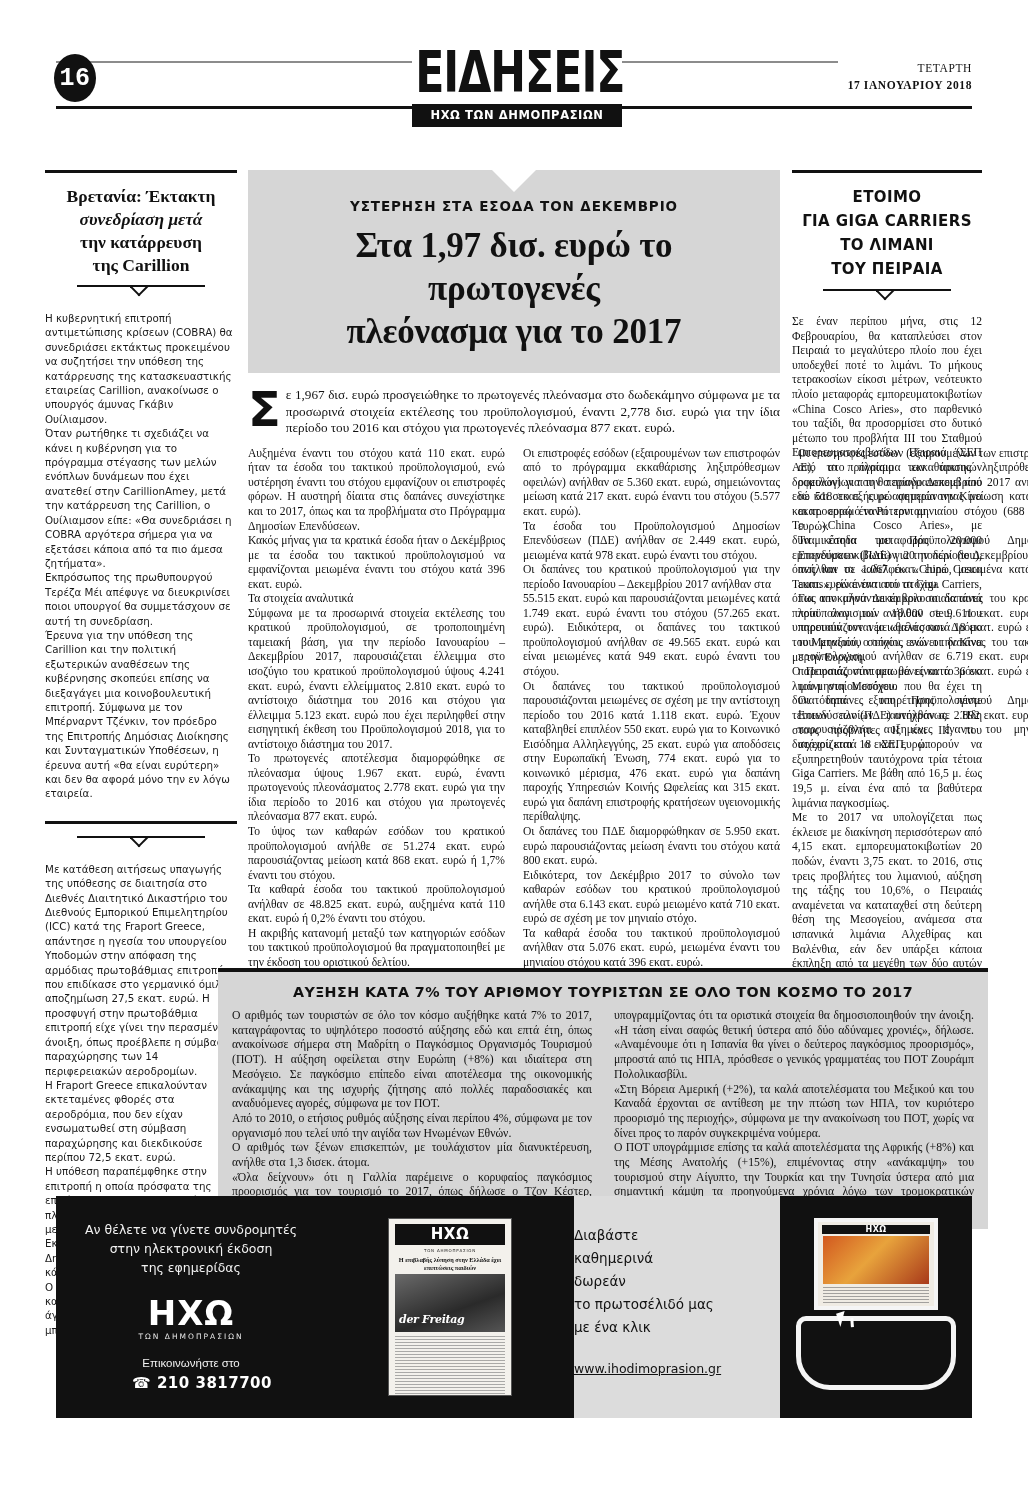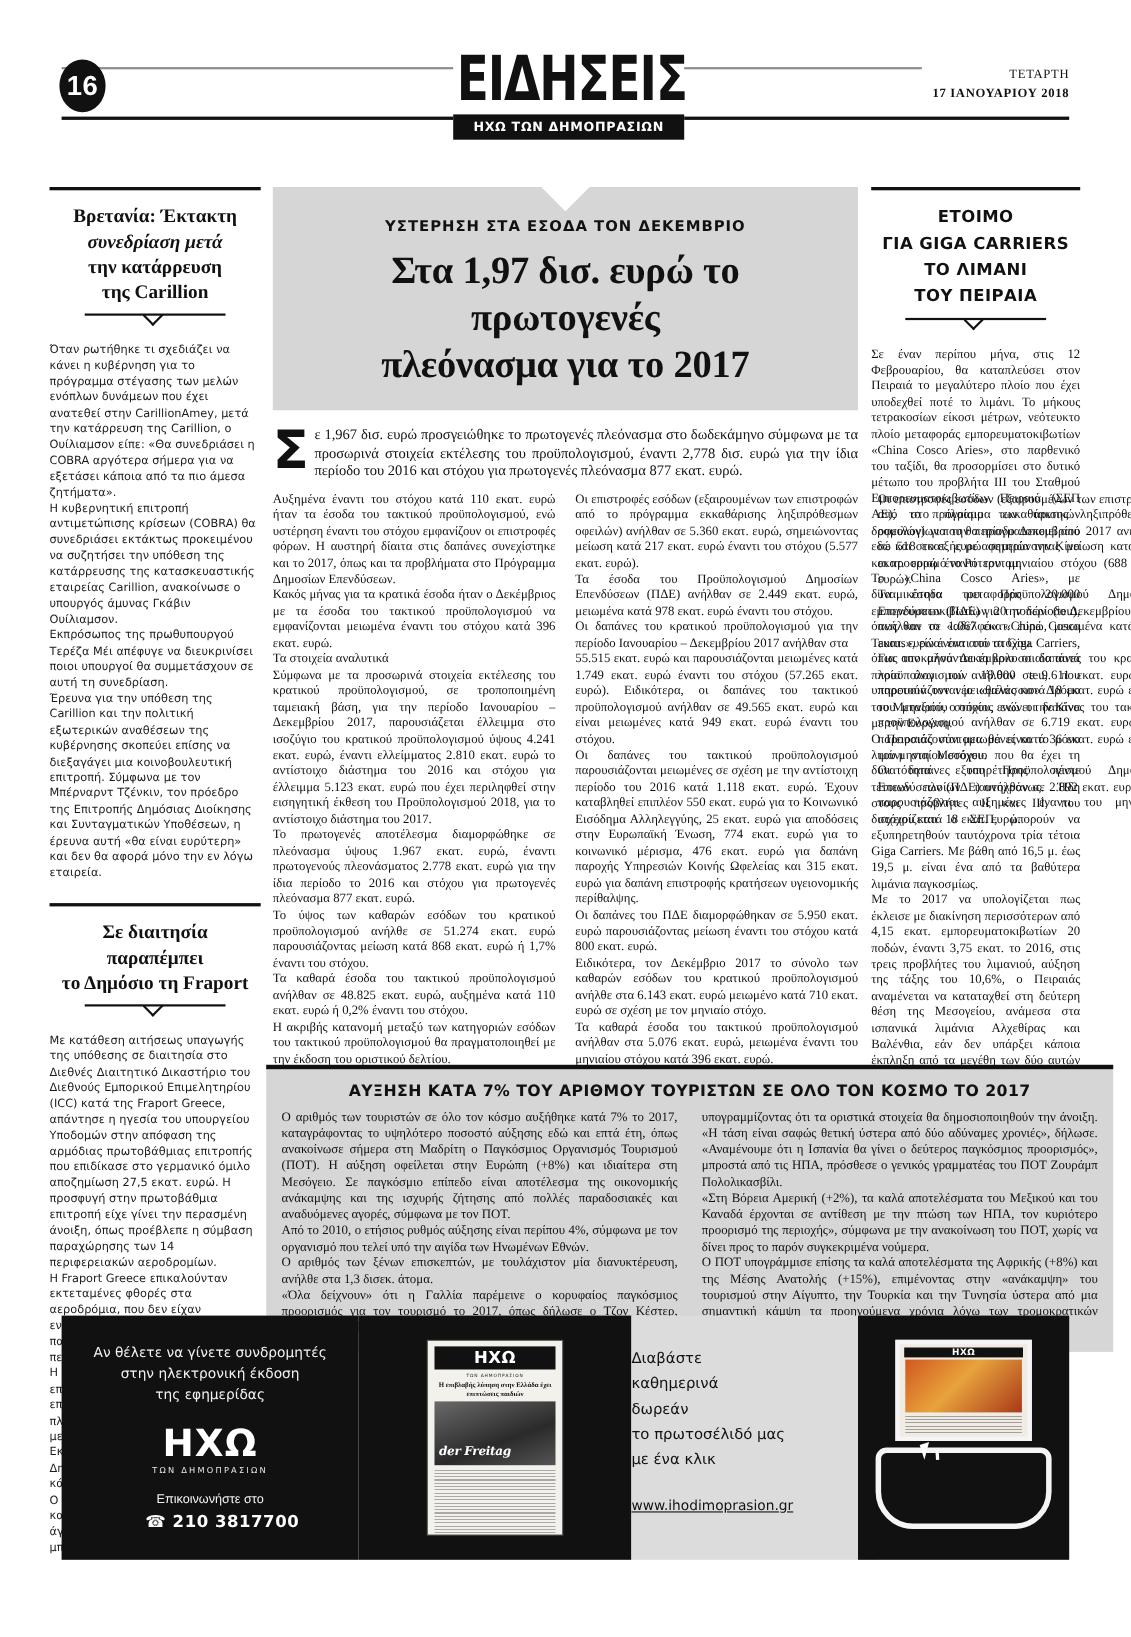--- a/index.html
+++ b/index.html
@@ -50,21 +50,21 @@
     left: -2px;
     top: 14px;
     width: 42px;
     height: 48px;
     border-radius: 50%;
     background: #111;
     color: #fff;
     display: flex;
     align-items: center;
     justify-content: center;
-    font-family: Liberation Sans, sans-serif;
+    font-family: Liberation Mono, monospace;
     font-size: 25px;
     font-weight: bold;
     letter-spacing: 0.5px;
   }
   .brand-block {
     position: absolute;
     left: 356px;
     top: 0px;
     width: 210px;
     text-align: center;
@@ -271,21 +271,20 @@
   
   .tourism-box {
     position: absolute;
     left: 218px;
     top: 968px;
     width: 770px;
     background: #d6d6d6;
     border-top: 4px solid #111;
     padding: 12px 14px 14px 14px;
     box-sizing: border-box;
-    margin-left: 24px;
   }
   .tourism-title {
     font-family: "DejaVu Sans", sans-serif;
     font-weight: bold;
     font-size: 14.3px;
     letter-spacing: 0.4px;
     text-align: center;
     color: #111;
     margin-bottom: 9px;
   }
@@ -545,32 +544,27 @@
       <span>Βρετανία: Έκτακτη</span><br>
       <span class="ital">συνεδρίαση μετά</span><br>
       <span>την κατάρρευση</span><br>
       <span>της Carillion</span>
     </h2>
     <div class="deco-divider">
       <div class="bar"></div>
         <div class="vee"></div>
     </div>
     <div class="sb-body">
+        <p>Η κυβερνητική επιτροπή αντιμετώπισης κρίσεων (COBRA) θα συνεδριάσει εκτάκτως προκειμένου να συζητήσει την υπόθεση της κατάρρευσης της κατασκευαστικής εταιρείας Carillion, ανακοίνωσε ο υπουργός άμυνας Γκάβιν Ουίλιαμσον.</p>
         <p>Όταν ρωτήθηκε τι σχεδιάζει να κάνει η κυβέρνηση για το πρόγραμμα στέγασης των μελών ενόπλων δυνάμεων που έχει ανατεθεί στην CarillionAmey, μετά την κατάρρευση της Carillion, ο Ουίλιαμσον είπε: «Θα συνεδριάσει η COBRA αργότερα σήμερα για να εξετάσει κάποια από τα πιο άμεσα ζητήματα».</p>
-        <p>Η κυβερνητική επιτροπή αντιμετώπισης κρίσεων (COBRA) θα συνεδριάσει εκτάκτως προκειμένου να συζητήσει την υπόθεση της κατάρρευσης της κατασκευαστικής εταιρείας Carillion, ανακοίνωσε ο υπουργός άμυνας Γκάβιν Ουίλιαμσον.</p>
         <p>Εκπρόσωπος της πρωθυπουργού Τερέζα Μέι απέφυγε να διευκρινίσει ποιοι υπουργοί θα συμμετάσχουν σε αυτή τη συνεδρίαση.</p>
         <p>Έρευνα για την υπόθεση της Carillion και την πολιτική εξωτερικών αναθέσεων της κυβέρνησης σκοπεύει επίσης να διεξαγάγει μια κοινοβουλευτική επιτροπή. Σύμφωνα με τον Μπέρναρντ Τζένκιν, τον πρόεδρο της Επιτροπής Δημόσιας Διοίκησης και Συνταγματικών Υποθέσεων, η έρευνα αυτή «θα είναι ευρύτερη» και δεν θα αφορά μόνο την εν λόγω εταιρεία.</p>
       </div>
 
     <div class="sb-rule" style="margin-top:20px"></div>
-    <h2 class="sb-title">
-      <span>Σε διαιτησία</span><br>
-      <span>παραπέμπει</span><br>
-      <span>το Δημόσιο τη Fraport</span>
-    </h2>
     <div class="deco-divider">
       <div class="bar"></div>
         <div class="vee"></div>
     </div>
     <div class="sb-body">
         <p>Με κατάθεση αιτήσεως υπαγωγής της υπόθεσης σε διαιτησία στο Διεθνές Διαιτητικό Δικαστήριο του Διεθνούς Εμπορικού Επιμελητηρίου (ICC) κατά της Fraport Greece, απάντησε η ηγεσία του υπουργείου Υποδομών στην απόφαση της αρμόδιας πρωτοβάθμιας επιτροπής που επιδίκασε στο γερμανικό όμιλο αποζημίωση 27,5 εκατ. ευρώ. Η προσφυγή στην πρωτοβάθμια επιτροπή είχε γίνει την περασμένη άνοιξη, όπως προέβλεπε η σύμβαση παραχώρησης των 14 περιφερειακών αεροδρομίων.</p>
         <p>Η Fraport Greece επικαλούνταν εκτεταμένες φθορές στα αεροδρόμια, που δεν είχαν ενσωματωθεί στη σύμβαση παραχώρησης και διεκδικούσε περίπου 72,5 εκατ. ευρώ.</p>
         <p>Η υπόθεση παραπέμφθηκε στην επιτροπή η οποία πρόσφατα της επιδίκασε τα 27,5 εκατ. ευρώ με την πλευρά της κυβέρνησης να απαντά με προσφυγή στη διεθνή διαιτησία.</p>
         <p>Εκτιμάται ότι με την κίνησή του, το Δημόσιο επιχειρεί να κερδίσει χρόνο, κάτι που ήταν αναμενόμενο.</p>
         <p>Ο χρόνος που θα απαιτηθεί για να καταλήξει η διαιτησία παραμένει άγνωστος, αλλά εκτιμάται πως μπορεί να υπερβεί το τρέχον έτος.</p>

